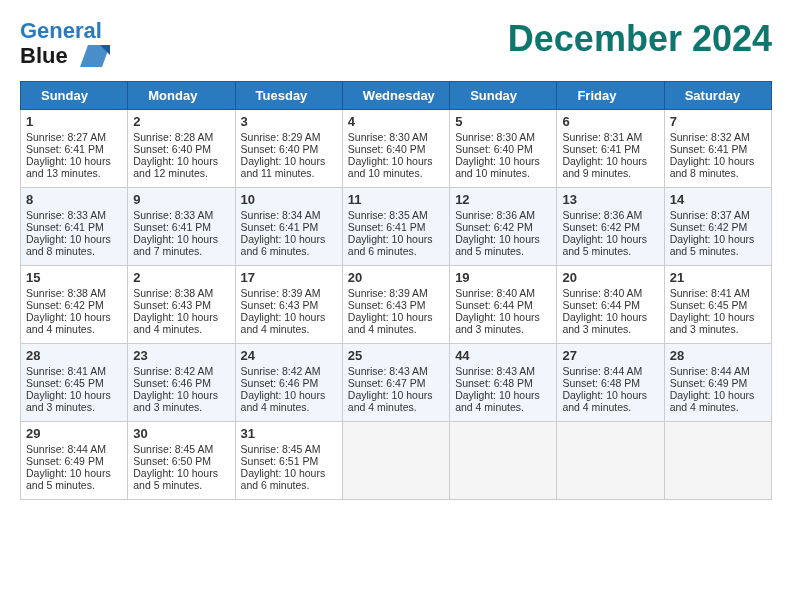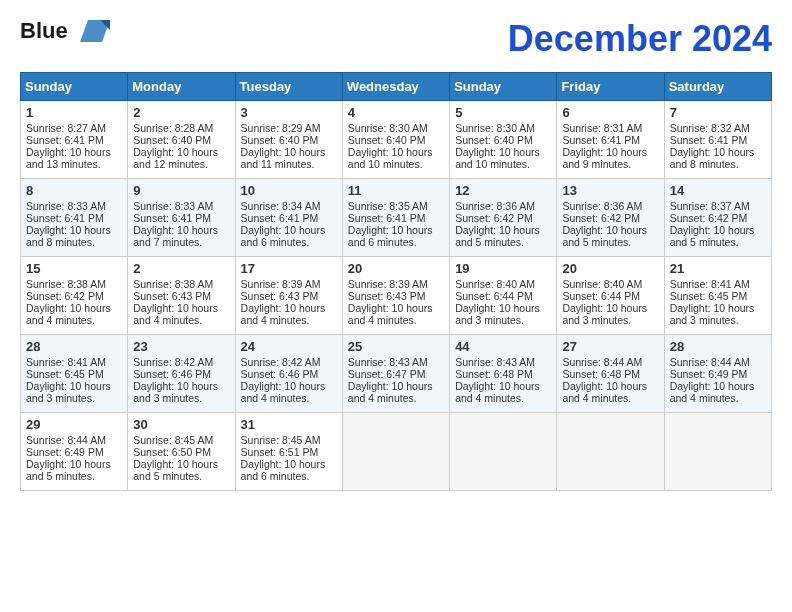--- a/index.html
+++ b/index.html
@@ -22,37 +22,37 @@
     .logo {
       display: flex;
       align-items: center;
     }
     .title-block {
       text-align: right;
     }
     .month-title {
       font-size: 36px;
       font-weight: bold;
-      color: #1d4ed8;
+      color: #0f766e;
     }
     .location {
       font-size: 15px;
       color: #555;
     }
     table {
       width: 100%;
       border-collapse: collapse;
       table-layout: fixed;
     }
     th {
       background-color: #2a7abf;
       color: #fff;
       font-size: 13px;
       font-weight: bold;
-      padding: 6px 4px;
+      padding: 6px 20px;
       text-align: left;
       border: 1px solid #1a5a9a;
     }
     td {
       border: 1px solid #ccc;
       vertical-align: top;
       padding: 4px 5px;
       font-size: 10.5px;
       color: #333;
       height: 78px;
@@ -71,20 +71,23 @@
       background: #f0f6fc;
     }
   </style>
 </head>
 <body>
 
 <div class="container">
   <div class="header">
     <div class="logo">
       <div>
+        <div style="font-size:22px;font-weight:bold;color:#1a1a1a;line-height:1.15;">
+          <span style="color:#2a7abf;">General</span>
+        </div>
         <div style="display:flex;align-items:center;gap:12px;">
           <div style="font-size:22px;font-weight:bold;color:#1a1a1a;line-height:1.15;">Blue</div>
           <svg width="30" height="22" viewBox="0 0 30 22">
             <polygon points="8,0 30,0 22,22 0,22" fill="#2a7abf" opacity="0.85"></polygon>
             <polygon points="20,0 30,0 30,10" fill="#1a5a9a"></polygon>
           </svg>
         </div>
       </div>
     </div>
     <div class="title-block">

